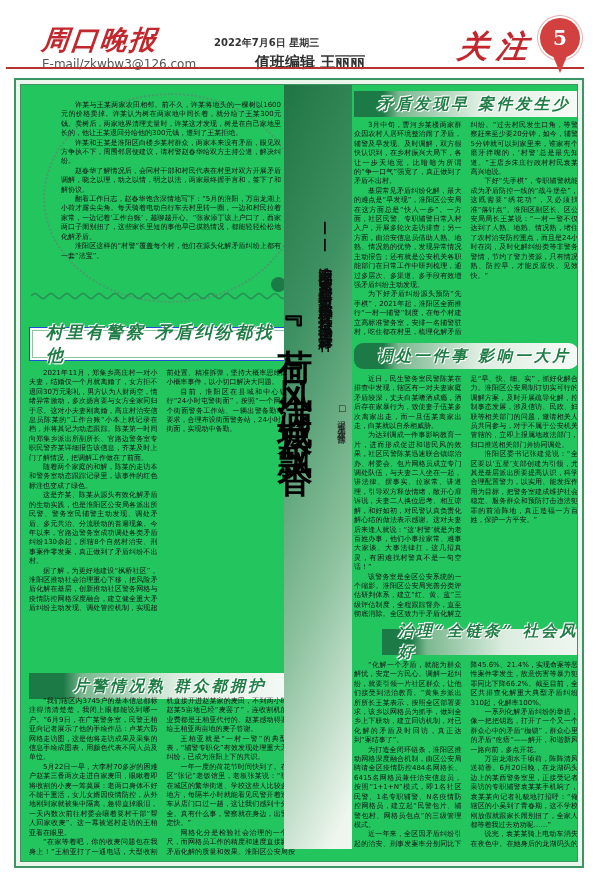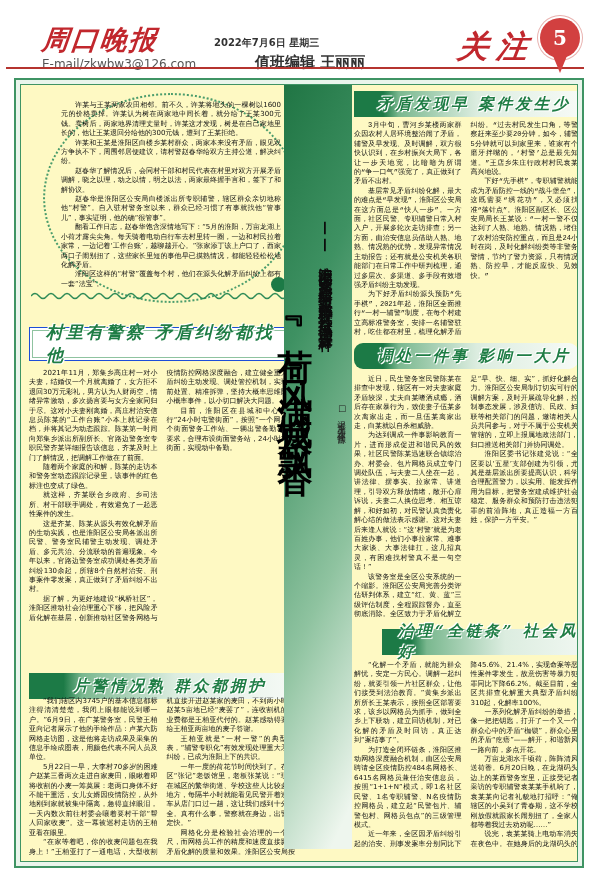--- a/index.html
+++ b/index.html
@@ -20,21 +20,21 @@
     border-radius:50%;box-shadow:0 0 0 2px #fff,0 0 0 3px #e8b1ae;z-index:3;}
   .pin::after{content:"";position:absolute;left:11px;top:33px;width:0;height:0;
     border-left:9px solid transparent;border-right:9px solid transparent;
     border-top:22px solid #d24040;}
   .pin-num{position:absolute;width:40px;text-align:center;top:8px;color:#fff;
     font-size:20px;font-weight:bold;font-family:"DejaVu Serif",serif;z-index:4;}
   
   .frame{position:absolute;left:14px;top:78px;width:570px;height:790px;box-sizing:border-box;
     border:2px solid #3f9464;background:#eaf5ec;padding:4px;}
   .frame-inner{position:relative;width:100%;height:100%;box-sizing:border-box;
-    border:1px solid #3f9464;background:#fef9c3;overflow:hidden;}
+    border:1px solid #3f9464;background:#22c55e;overflow:hidden;}
   
   .body-text{font-size:7px;line-height:9.4px;text-align:justify;color:#111;}
   .body-text p{margin:0;text-indent:2em;}
   .two-col{column-count:2;column-gap:9px;column-fill:auto;overflow:hidden;}
   
   .circle{position:absolute;left:22px;top:8px;width:252px;height:206px;
     border:2px dotted #4a9c6c;border-radius:50%;}
   .circle-text{position:absolute;left:40px;top:16px;width:220px;height:190px;overflow:hidden;}
   .wavy{position:absolute;left:10px;top:206px;width:262px;height:10px;}
   .wave-dot{position:absolute;left:250px;top:192px;width:15px;height:15px;border-radius:50%;
@@ -59,21 +59,21 @@
   .vtext{writing-mode:vertical-rl;text-orientation:mixed;}
   .main-headline{position:absolute;left:252px;top:220px;height:546px;width:44px;
     font-family:"DejaVu Serif",serif;font-weight:bold;font-size:35px;letter-spacing:16px;
     color:#000;line-height:44px;}
   .shoulder{position:absolute;left:296px;top:136px;height:480px;width:18px;font-size:14px;
     font-weight:bold;letter-spacing:3px;color:#0c0c0c;line-height:18px;}
   .byline{position:absolute;left:315px;top:318px;height:120px;width:12px;font-size:8.5px;
     color:#222;letter-spacing:1px;}
   
   .rbody{position:absolute;left:333px;width:224px;}
-  .rb1{top:36px;height:218px;font-family:Liberation Mono, monospace;}
+  .rb1{top:36px;height:218px;}
   .rb2{top:290px;height:248px;}
   .rb3{top:576px;height:194px;}
   .rband1{top:6px;} .rband2{top:258px;border-radius:9px;} .rband3{top:544px;margin-left:28px;}
 </style>
 </head>
 <body>
 
 <div class="masthead">周口晚报</div>
 <div class="email">E-mail/zkwbw3@126.com</div>
 <div class="hdate">2022年7月6日 星期三</div>
@@ -85,34 +85,32 @@
 <div class="red-rule"></div>
 
 <div class="frame">
  <div class="frame-inner">
 
   <div class="circle"></div>
   <div class="circle-text body-text">
         <p>许某与王某两家农田相邻。前不久，许某将地头的一棵树以1600元的价格卖掉。许某认为树在两家地中间长着，就分给了王某300元钱。卖树后，两家地界清理丈量时，许某这才发现，树是在自己家地里长的，他让王某退回分给他的300元钱，遭到了王某拒绝。</p>
         <p>许某和王某是淮阳区白楼乡某村群众，两家本来没有矛盾，眼见双方争执不下，周围邻居便建议，请村警赵春华给双方主持公道，解决纠纷。</p>
         <p>赵春华了解情况后，会同村干部和村民代表在村里对双方开展矛盾调解，晓之以理，动之以情，明之以法，两家最终握手言和，签下了和解协议。</p>
-        <p>赵春华是淮阳区公安局白楼派出所专职辅警，辖区群众亲切地称他“村警”。自入驻村警务室以来，群众已经习惯了有事就找他“管事儿”，事实证明，他的确“很管事”。</p>
         <p>翻看工作日志，赵春华饱含深情地写下：“5月的淮阳，万亩龙湖上小荷才露尖尖角。每天骑着电动自行车去村里转一圈，一边和村民拉着家常，一边记着‘工作台账’，越聊越开心。”张家添丁该上户口了，西家两口子闹别扭了，这些家长里短的事他早已摸熟情况，都能轻轻松松地化解矛盾。</p>
         <p>淮阳区这样的“村警”覆盖每个村，他们在源头化解矛盾纠纷上都有一套“法宝”。</p>
       </div>
   <svg class="wavy" viewBox="0 0 262 10" preserveAspectRatio="none">
     <path d="M0 5 q4 -5 8 0 t8 0 t8 0 t8 0 t8 0 t8 0 t8 0 t8 0 t8 0 t8 0 t8 0 t8 0 t8 0 t8 0 t8 0 t8 0 t8 0 t8 0 t8 0 t8 0 t8 0 t8 0 t8 0 t8 0 t8 0 t8 0 t8 0 t8 0 t8 0 t8 0 t8 0 t8 0" fill="none" stroke="#2e8b57" stroke-width="1.4"></path>
   </svg>
   <div class="wave-dot"></div>
 
   <div class="hl-box cal">村里有警察 矛盾纠纷都找他</div>
   <div class="article1 body-text two-col">
         <p>2021年11月，郑集乡高庄村一对小夫妻，结婚仅一个月就离婚了，女方拒不退回30万元彩礼，男方认为人财两空，情绪异常激动，多次扬言要与女方全家同归于尽。这对小夫妻刚离婚，高庄村治安信息员陈某的“工作台账”小本上就记录在档，并将其记为动态跟踪。陈某第一时间向郑集乡派出所副所长、官路边警务室专职民警齐某详细报告该信息，齐某及时上门了解情况，把调解工作做在了前面。</p>
         <p>随着两个家庭的和解，陈某的走访本和警务室动态跟踪记录里，该事件的红色标注也变成了绿色。</p>
-        <p>就这样，齐某联合乡政府、乡司法所、村干部联手调处，有效避免了一起恶性案件的发生。</p>
         <p>这是齐某、陈某从源头有效化解矛盾的生动实践，也是淮阳区公安局各派出所民警、警务室民辅警主动发现、调处矛盾、多元共治、分流联动的普遍现象。今年以来，官路边警务室成功调处各类矛盾纠纷130余起，所辖8个自然村治安、刑事案件零发案，真正做到了矛盾纠纷不出村。</p>
         <p>据了解，为更好地建设“枫桥社区”，淮阳区推动社会治理重心下移，把风险矛盾化解在基层，创新推动社区警务网格与疫情防控网格深度融合，建立健全重大矛盾纠纷主动发现、调处管控机制，实现超前处置、精准拆弹，坚持大概率思维防范小概率事件，以小切口解决大问题。</p>
         <p>目前，淮阳区在县城和中心镇推行“24小时屯警街面”，按照“一个网格一个街面警务工作站、一辆出警备勤车”的要求，合理布设街面警务站，24小时屯警街面，实现动中备勤。</p>
       </div>
 
   <div class="band band-left cal" style="top:588px;text-align:center;">片警情况熟 群众都拥护</div>
   <div class="article2 body-text two-col">
         <p>“我们辖区内3745户的基本信息都标注得清清楚楚，我闭上眼都能说到哪一户。”6月9日，在广某警务室，民警王柏亚向记者展示了他的手绘作品：卢某六防网格走访图，这是他将走访成果及采集的信息手绘成图表，用颜色代表不同人员及单位。</p>
         <p>5月22日一早，大李村70多岁的困难户赵某三番两次走进自家麦田，眼瞅着即将收割的小麦一筹莫展：老两口身体不好不能干重活，女儿女婿因疫情防控，从外地刚到家就被集中隔离，急得直掉眼泪，一天内数次前往村委会嚷着要村干部“帮人回家收麦”。这一幕被巡村走访的王柏亚看在眼里。</p>
         <p>“在家等着吧，你的收麦问题包在我身上！”王柏亚打了一通电话，大型收割机直接开进赵某家的麦田，不到两小时，赵某5亩地已经“麦罢了”，连收割机的作业费都是王柏亚代付的。赵某感动得要送给王柏亚两亩地的麦子答谢。</p>

